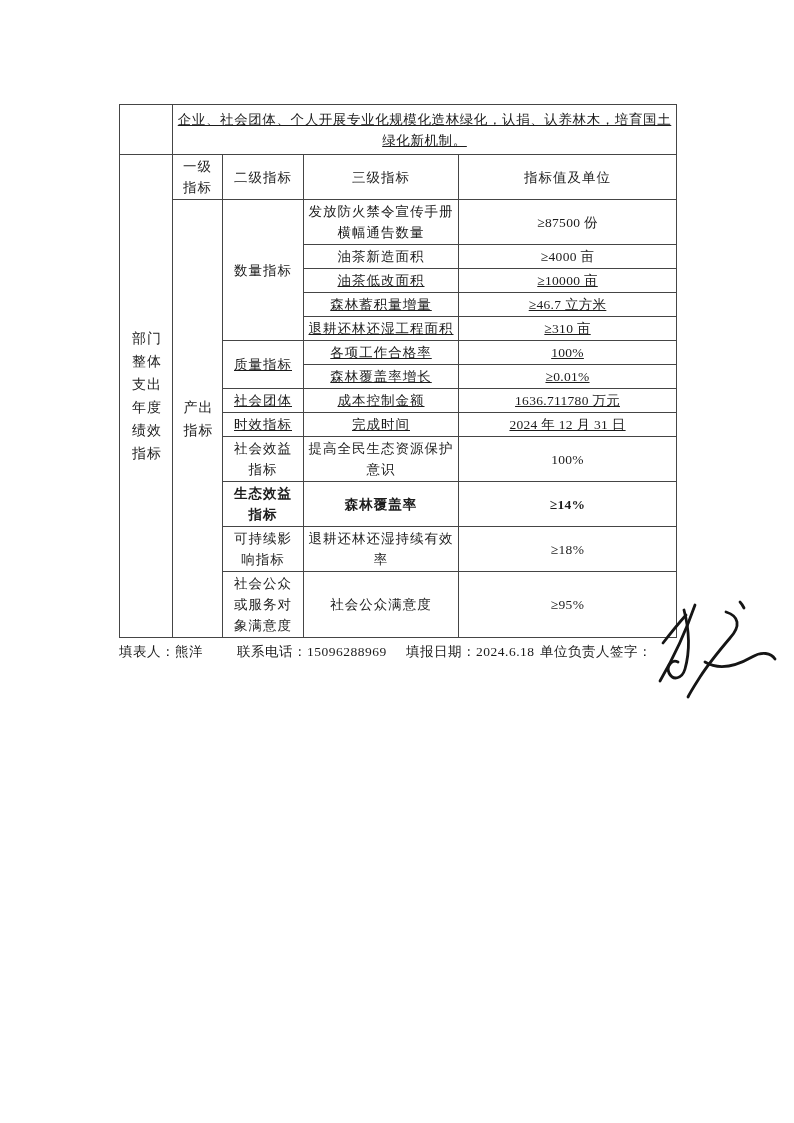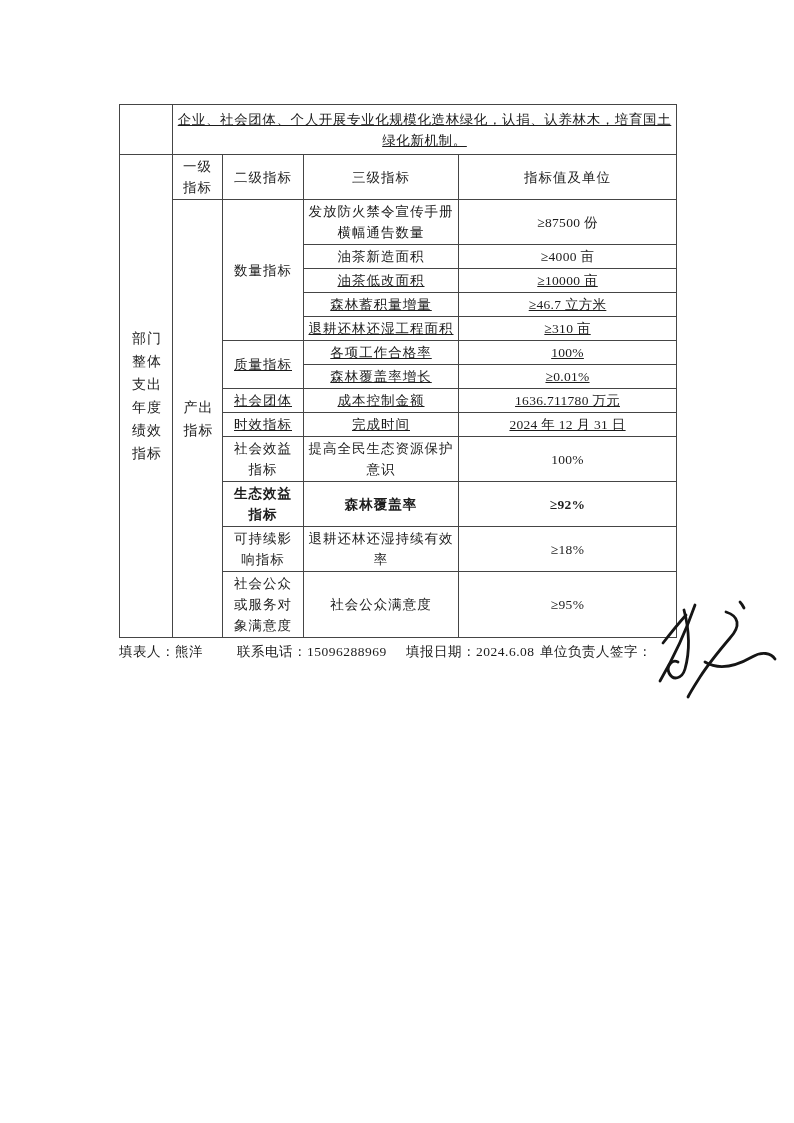--- a/index.html
+++ b/index.html
@@ -137,39 +137,39 @@
       <td class="val">2024 年 12 月 31 日</td>
     </tr>
     <tr class="r10">
       <td class="l2">社会效益指标</td>
       <td class="l3">提高全民生态资源保护意识</td>
       <td class="val">100%</td>
     </tr>
     <tr class="r11">
       <td class="l2">生态效益指标</td>
       <td class="l3">森林覆盖率</td>
-      <td class="val">≥92%</td>
+      <td class="val">≥14%</td>
     </tr>
     <tr class="r12">
       <td class="l2">可持续影响指标</td>
       <td class="l3">退耕还林还湿持续有效率</td>
       <td class="val">≥18%</td>
     </tr>
     <tr class="r13">
       <td class="l2">社会公众或服务对象满意度</td>
       <td class="l3">社会公众满意度</td>
       <td class="val">≥95%</td>
     </tr>
   </tbody>
     </table>
 
   <div class="footer-line">
     <span class="f-filler">填表人：熊洋</span>
     <span class="f-phone">联系电话：15096288969</span>
-    <span class="f-date">填报日期：2024.6.08</span>
+    <span class="f-date">填报日期：2024.6.18</span>
     <span class="f-signlabel">单位负责人签字：</span>
   </div>
 
   <svg class="signature" width="135" height="108" viewBox="0 0 135 108" fill="none" stroke="#151515" stroke-width="2.8" stroke-linecap="round" stroke-linejoin="round">
     <path d="M13,47 C20,38 28,28 36,19"></path>
     <path d="M45,9 C37,32 24,61 10,85"></path>
     <path d="M34,14 C39,33 40,55 35,73 C32,83 23,85 19,77 C16,70 22,63 28,66"></path>
     <path d="M76,16 C89,20 91,30 80,42 C69,55 59,67 50,81 C45,89 41,95 38,101"></path>
     <path d="M55,66 C70,75 88,69 102,61 C112,55 121,57 125,63"></path>
     <path d="M90,6 C92,8 93,10 94,12"></path>

